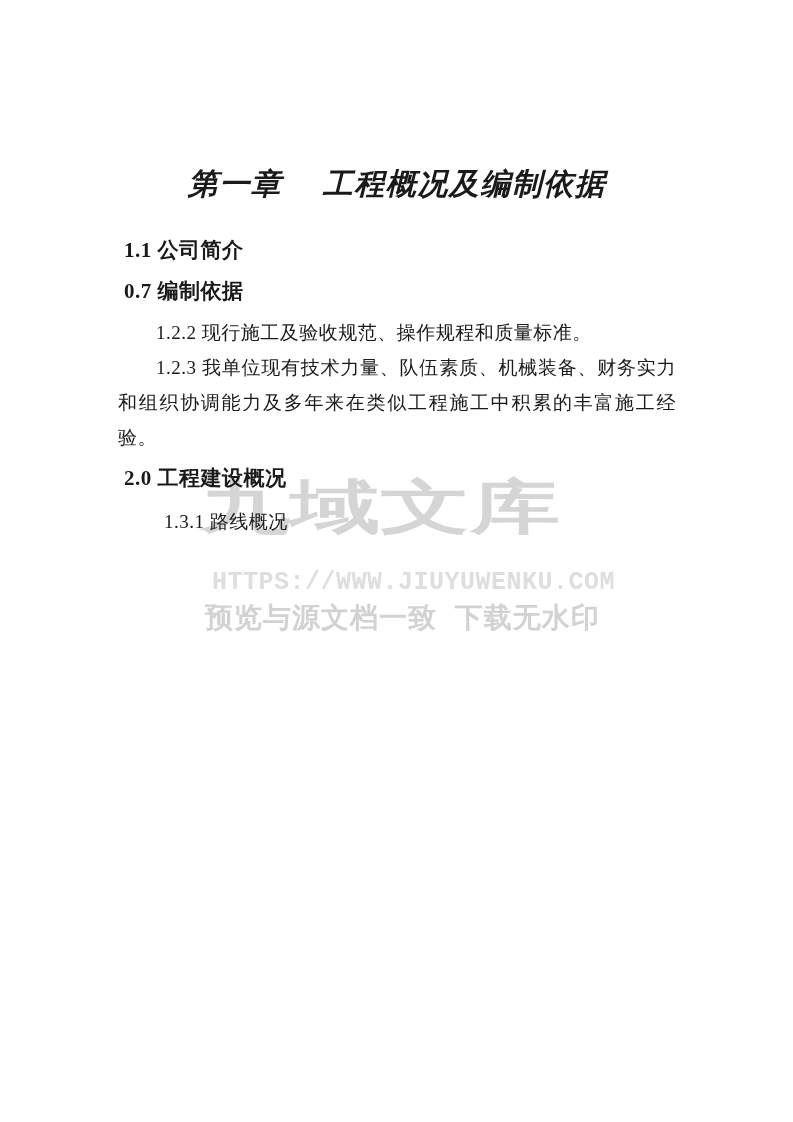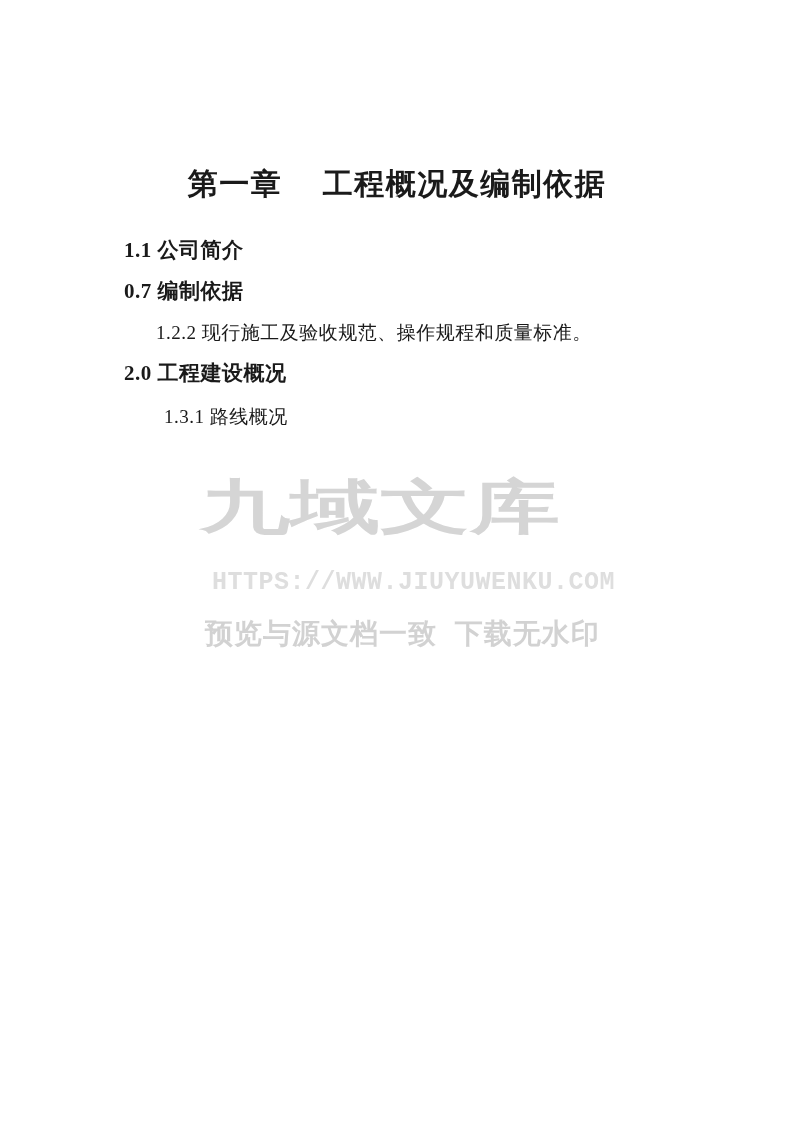--- a/index.html
+++ b/index.html
@@ -40,21 +40,21 @@
     left: 212px;
     width: 360px;
     font-size: 25px;
     line-height: 26px;
     letter-spacing: 0.5px;
     color: #dedede;
     white-space: nowrap;
   }
   .wm-tagline {
     position: absolute;
-    top: 618px;
+    top: 602px;
     left: 205px;
     width: 390px;
     font-size: 28px;
     line-height: 36px;
     letter-spacing: 1px;
     color: #d2d2d2;
     white-space: nowrap;
   }
   
   .content {
@@ -65,20 +65,21 @@
     width: 558px;
   }
   .doc-title {
     margin: 163px 0 0 0;
     font-size: 30px;
     line-height: 42px;
     font-weight: bold;
     text-align: center;
     letter-spacing: 1.5px;
     white-space: nowrap;
+    font-style: italic;
   }
   .sec-heading {
     margin: 6px;
     font-size: 21px;
     line-height: 35px;
     font-weight: bold;
     letter-spacing: 0.5px;
   }
   .sec-heading.first { margin-top: 28px; }
   .body-para {
@@ -111,18 +112,19 @@
     <div class="wm-tagline">预览与源文档一致 下载无水印</div>
   </div>
 
   <div class="content">
     <h1 class="doc-title">第一章　 工程概况及编制依据</h1>
 
     <h2 class="sec-heading first">1.1 公司简介</h2>
 
     <h2 class="sec-heading">0.7 编制依据</h2>
     <p class="body-para">1.2.2 现行施工及验收规范、操作规程和质量标准。</p>
+    <p class="body-para">1.2.3 我单位现有技术力量、队伍素质、机械装备、财务实力和组织协调能力及多年来在类似工程施工中积累的丰富施工经验。</p>
 
     <h2 class="sec-heading">2.0 工程建设概况</h2>
     <p class="sub-heading">1.3.1  路线概况</p>
   </div>
 
 </div>
 
 </body></html>

